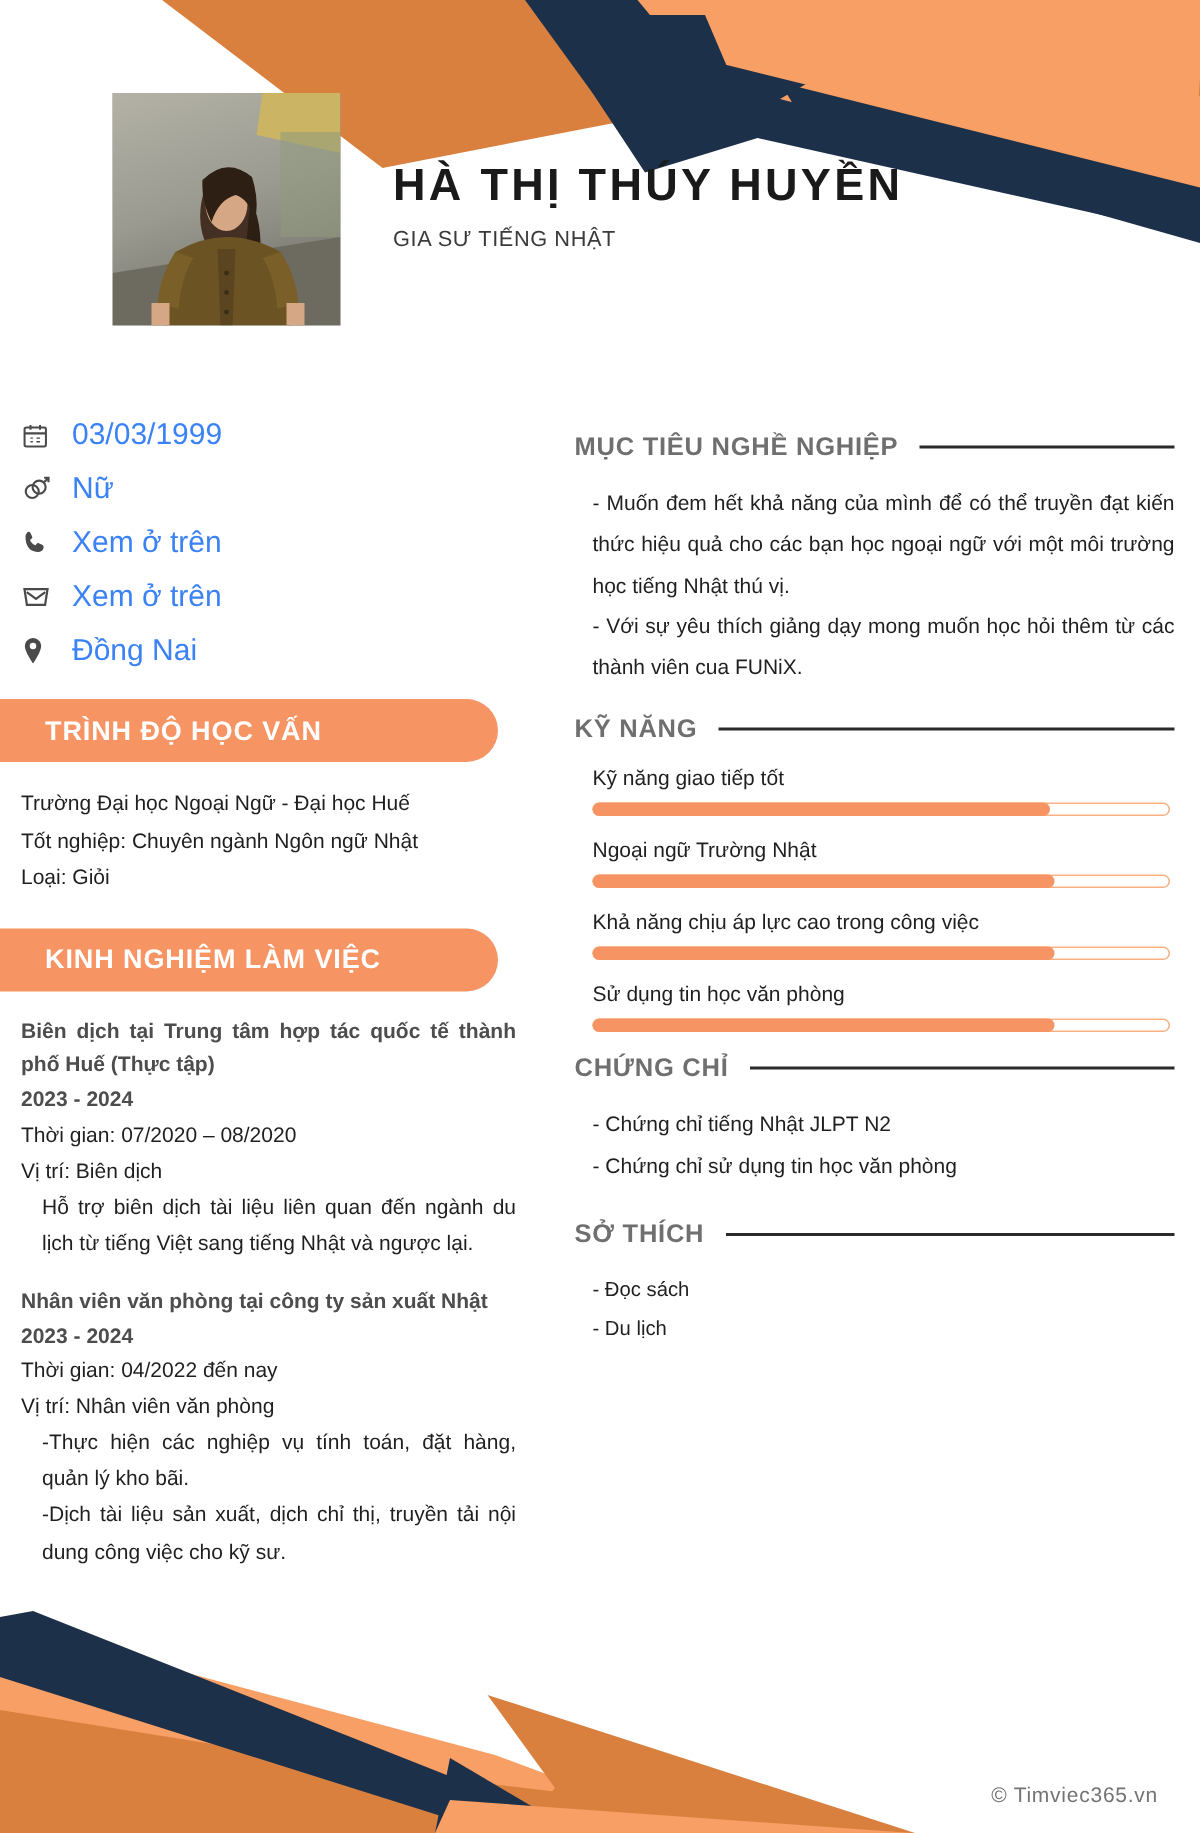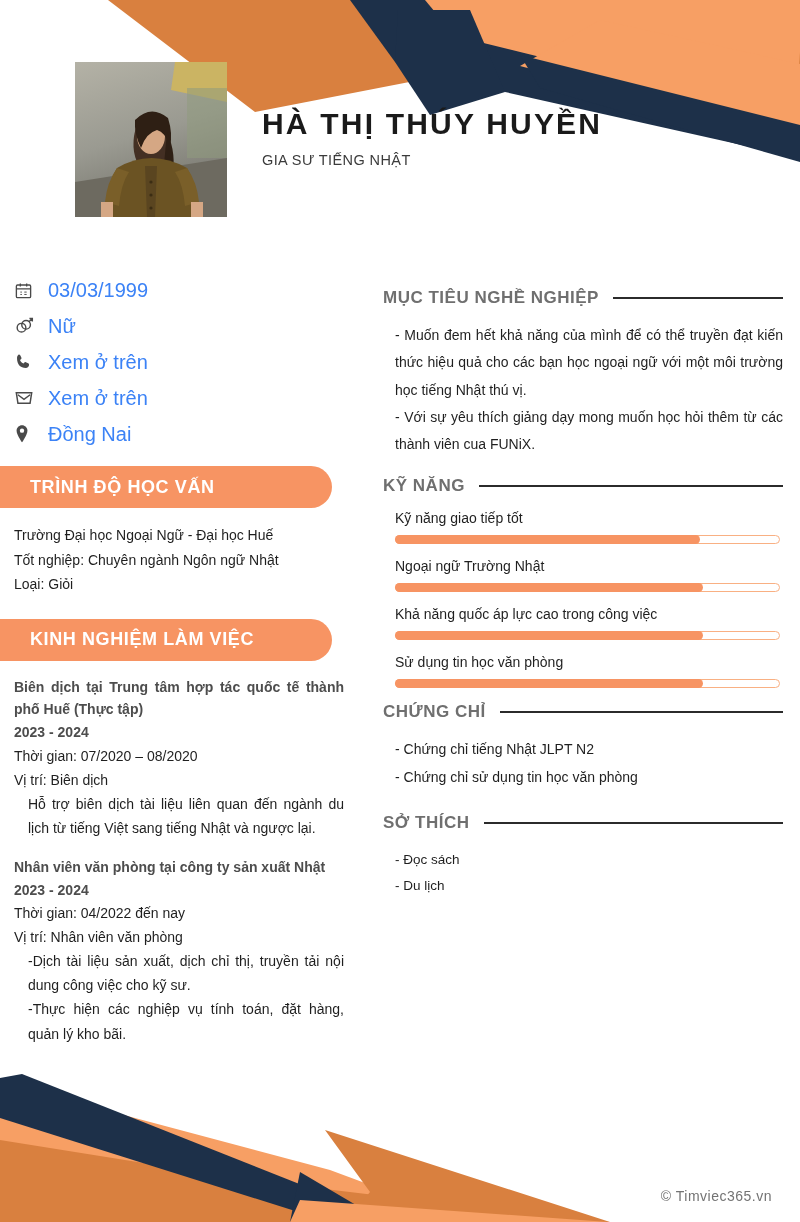--- a/index.html
+++ b/index.html
@@ -351,22 +351,22 @@
       <div class="job-meta">Thời gian: 07/2020 – 08/2020</div>
       <div class="job-meta">Vị trí: Biên dịch</div>
       <div class="job-bullet">Hỗ trợ biên dịch tài liệu liên quan đến ngành du lịch từ tiếng Việt sang tiếng Nhật và ngược lại.</div>
     </div>
 
     <div class="job">
       <div class="job-title">Nhân viên văn phòng tại công ty sản xuất Nhật</div>
       <div class="job-years">2023 - 2024</div>
       <div class="job-meta">Thời gian: 04/2022 đến nay</div>
       <div class="job-meta">Vị trí: Nhân viên văn phòng</div>
+      <div class="job-bullet">-Thực hiện các nghiệp vụ tính toán, đặt hàng, quản lý kho bãi.</div>
       <div class="job-bullet">-Dịch tài liệu sản xuất, dịch chỉ thị, truyền tải nội dung công việc cho kỹ sư.</div>
-      <div class="job-bullet">-Thực hiện các nghiệp vụ tính toán, đặt hàng, quản lý kho bãi.</div>
     </div>
 
   </div>
 
   <div class="col-right">
 
     <div class="sec">
       <div class="sec-head">
         <span class="sec-title">MỤC TIÊU NGHỀ NGHIỆP</span>
         <span class="sec-rule"></span>
@@ -392,21 +392,21 @@
         </div>
 
         <div class="skill">
           <div class="skill-name">Ngoại ngữ Trường Nhật</div>
           <div class="skill-track">
             <div class="skill-fill" style="width: calc(80% + 2px);"></div>
           </div>
         </div>
 
         <div class="skill">
-          <div class="skill-name">Khả năng quốc áp lực cao trong công việc</div>
+          <div class="skill-name">Khả năng chịu áp lực cao trong công việc</div>
           <div class="skill-track">
             <div class="skill-fill" style="width: calc(80% + 2px);"></div>
           </div>
         </div>
 
         <div class="skill">
           <div class="skill-name">Sử dụng tin học văn phòng</div>
           <div class="skill-track">
             <div class="skill-fill" style="width: calc(80% + 2px);"></div>
           </div>

